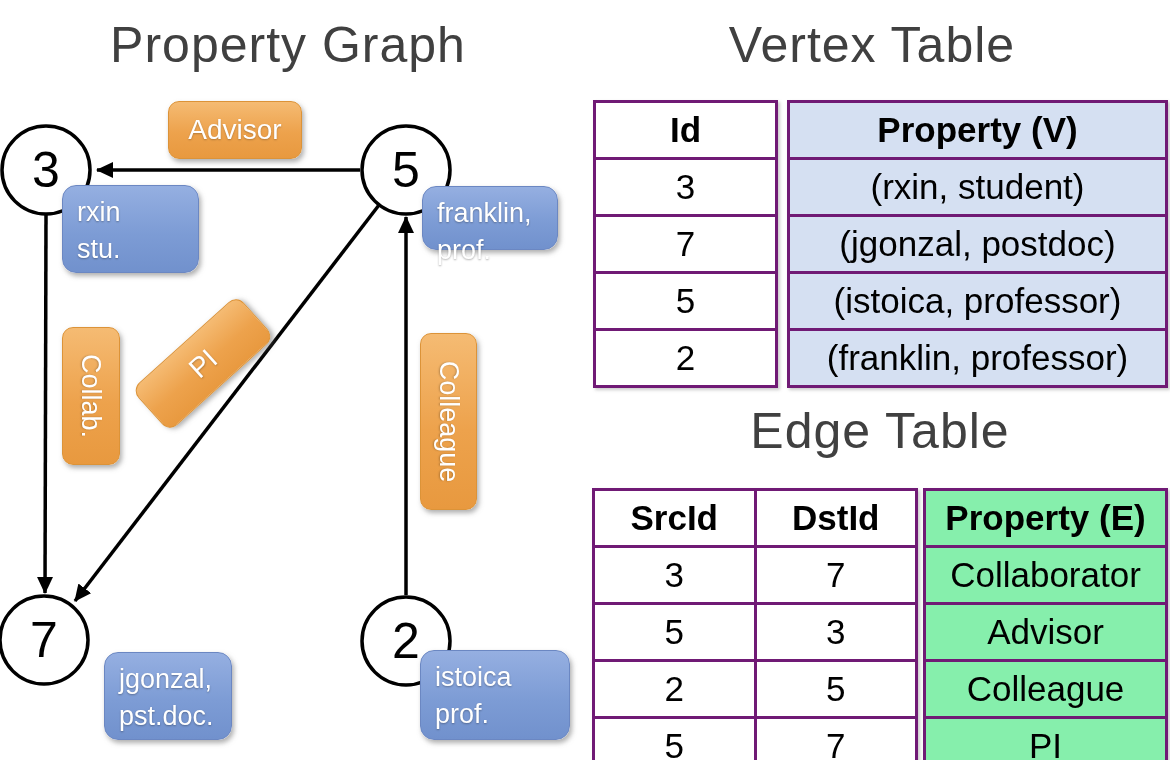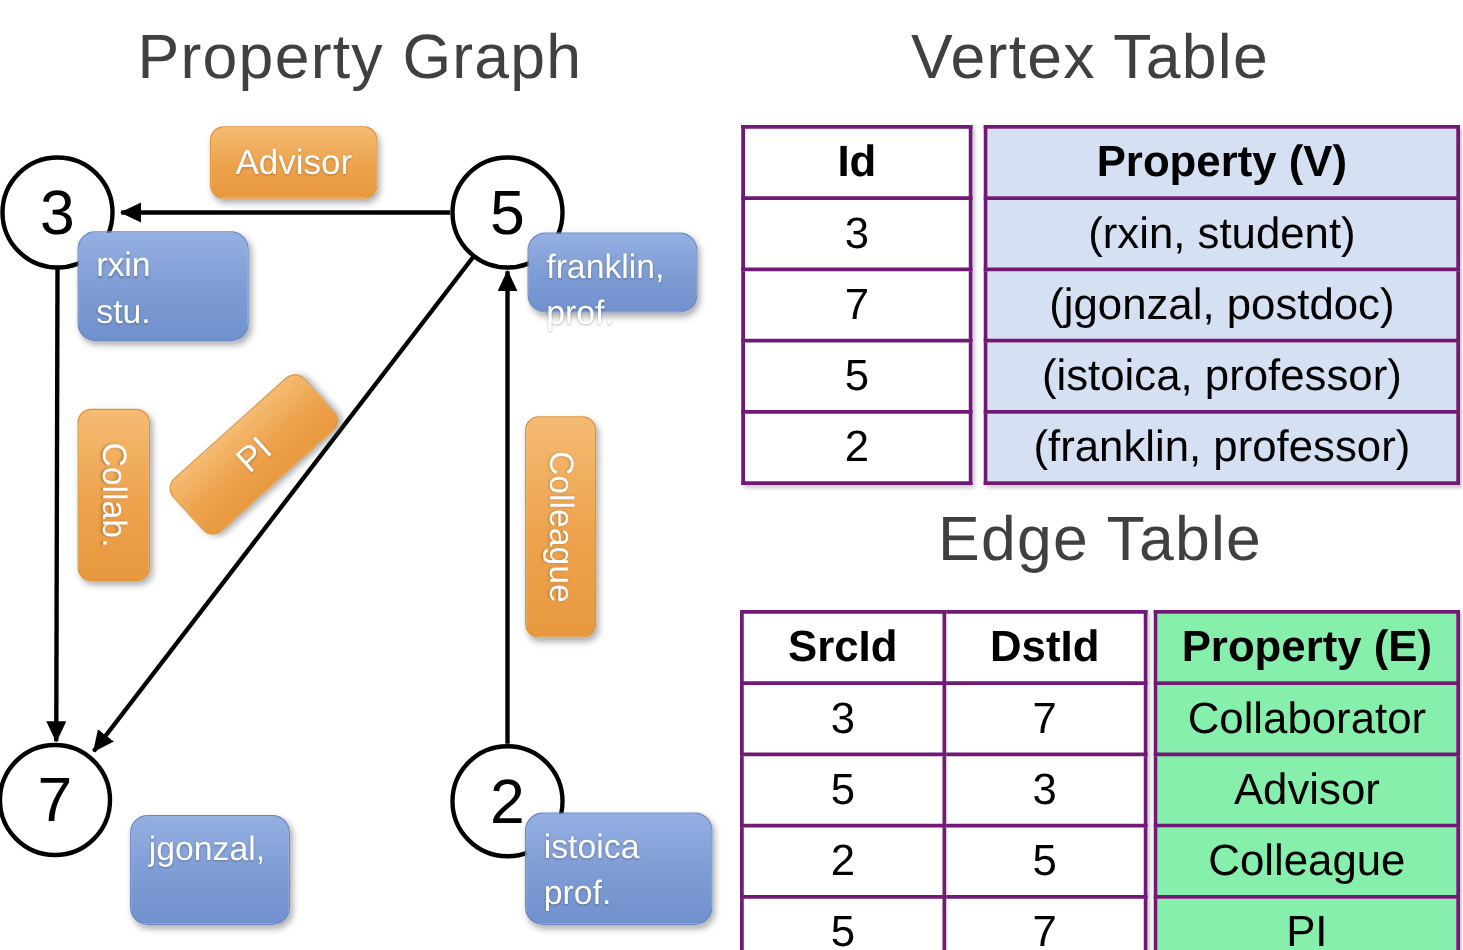--- a/index.html
+++ b/index.html
@@ -112,20 +112,21 @@
   <div class="bbox" style="left:62px; top:185px; width:137px; height:88px;">
     <div>rxin</div>
     <div>stu.</div>
   </div>
   <div class="bbox" style="left:422px; top:186px; width:136px; height:64px;">
     <div>franklin,</div>
     <div>prof.</div>
   </div>
   <div class="bbox" style="left:60px; top:652px; width:128px; height:88px;margin-left:44px;">
     <div>jgonzal,</div>
+    <div>pst.doc.</div>
   </div>
   <div class="bbox" style="left:420px; top:650px; width:150px; height:90px;">
     <div>istoica</div>
     <div>prof.</div>
   </div>
 
   <table class="tbl" style="left:593px; top:100px; width:185px;">
     <tbody>
         <tr>
           <td class="hdr">Id</td>

